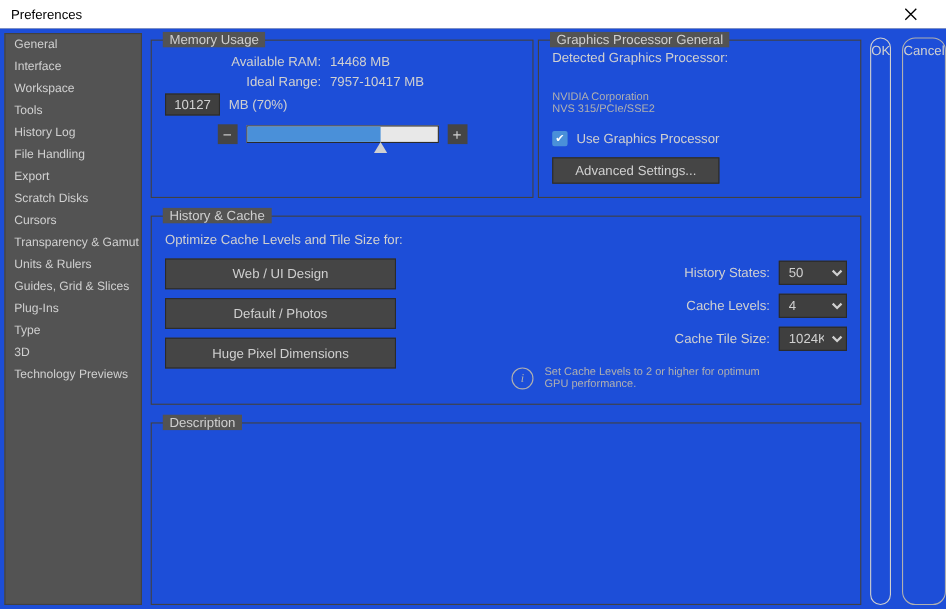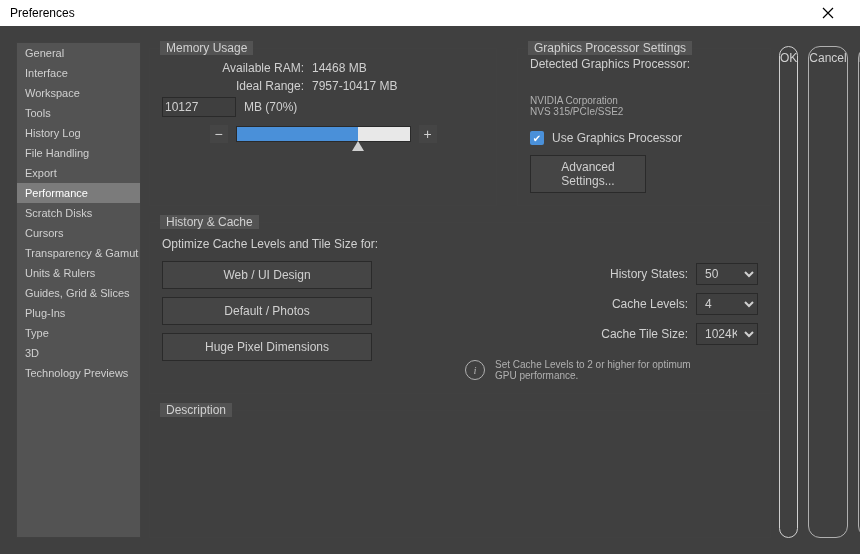--- a/index.html
+++ b/index.html
@@ -1,52 +1,52 @@
 <!DOCTYPE html>
 <html><head>
 <meta charset="utf-8">
 <style>
 * { margin: 0; padding: 0; box-sizing: border-box; font-family: Tahoma, Arial, sans-serif; }
 body { background: #535353; color: #d0d0d0; font-size: 11px; width: 860px; height: 554px; overflow: hidden; }
 
 .titlebar { background: #fff; color: #000; height: 26px; display: flex; align-items: center; justify-content: space-between; padding: 0 22px 0 10px; font-size: 12px; }
 .titlebar .close-btn { width: 20px; height: 20px; display: flex; align-items: center; justify-content: center; cursor: pointer; font-size: 14px; }
 
-.content { display: flex; height: calc(100% - 26px); background: #404040; padding: 16px; gap: 8px; }
+.content { display: flex; height: calc(100% - 26px); background: #1d4ed8; padding: 4px; gap: 8px; }
 
 .sidebar { width: 125px; border: 1px solid #414141; background: #535353; overflow-y: auto; }
 .sidebar-item { padding: 4px 8px; font-size: 11px; color: #d0d0d0; cursor: pointer; white-space: nowrap; }
 .sidebar-item.selected { background: #7b7b7b; color: #fff; }
 
 .main { flex: 1; display: flex; flex-direction: column; gap: 10px; }
-.row1 { display: flex; gap: 20px; }
+.row1 { display: flex; gap: 4px; }
 
 fieldset { border: 1px solid #414141; padding: 8px 12px 12px 12px; position: relative; margin-top: 6px; }
 fieldset legend { position: absolute; top: -8px; left: 10px; background: #535353; padding: 0 6px; font-size: 12px; color: #d0d0d0; }
 
 .memory { width: 348px; }
 .gpu { flex: 1; }
 
 .mem-line { display: flex; align-items: center; margin: 4px 0; font-size: 12px; }
 .mem-label { width: 150px; text-align: right; padding-right: 8px; }
-.mem-input { width: 74px; height: 20px; background: #3f3f3f; border: 1px solid #2a2a2a; color: #d0d0d0; font-size: 12px; padding: 2px; }
+.mem-input { width: 50px; height: 20px; background: #3f3f3f; border: 1px solid #2a2a2a; color: #d0d0d0; text-align: center; font-size: 12px; padding: 2px; }
 
 .slider-row { display: flex; align-items: center; gap: 8px; margin-top: 8px; justify-content: center; }
 .slider-btn { width: 18px; height: 18px; background: #454545; display: flex; align-items: center; justify-content: center; color: #d0d0d0; font-size: 14px; cursor: pointer; }
 .slider-track { width: 175px; height: 16px; background: #e8e8e8; position: relative; border: 1px solid #2a2a2a; }
 .slider-fill { height: 100%; background: #4a90d9; }
 .slider-thumb { position: absolute; bottom: -10px; width: 0; height: 0; border-left: 6px solid transparent; border-right: 6px solid transparent; border-bottom: 10px solid #d0d0d0; transform: translateX(-50%); }
 
 .gpu-line1 { font-size: 12px; margin-bottom: 24px; }
 .gpu-line2, .gpu-line3 { font-size: 10px; color: #b0b0b0; }
 .gpu-check { display: flex; align-items: center; gap: 8px; margin-top: 14px; font-size: 12px; }
 .checkbox { width: 14px; height: 14px; background: #4a90d9; border-radius: 2px; display: flex; align-items: center; justify-content: center; color: #fff; font-size: 10px; }
 
 .btn { background: #454545; border: 1px solid #2a2a2a; color: #d0d0d0; padding: 4px 14px; font-size: 12px; cursor: pointer; text-align: center; }
-.gpu .btn { margin-top: 10px; width: 116px; }
+.gpu .btn { margin-top: 10px; width: 152px; }
 
 .history { }
 .hist-label { font-size: 12px; margin: 6px 0 10px 0; }
 .hist-body { display: flex; gap: 30px; }
 .hist-buttons { display: flex; flex-direction: column; gap: 8px; }
 .hist-buttons .btn { width: 210px; padding: 6px; }
 .hist-fields { flex: 1; display: flex; flex-direction: column; gap: 8px; padding-top: 2px; }
 .hist-row { display: flex; align-items: center; justify-content: flex-end; gap: 8px; font-size: 12px; }
 .hist-row label { text-align: right; }
 .dropdown { background: #3f3f3f; border: 1px solid #2a2a2a; color: #d0d0d0; font-size: 12px; padding: 2px 4px; height: 22px; width: 62px; }
@@ -75,21 +75,20 @@
 <div class="content">
 
   <div class="sidebar">
     <div class="sidebar-item"><span>General</span></div>
     <div class="sidebar-item"><span>Interface</span></div>
     <div class="sidebar-item"><span>Workspace</span></div>
     <div class="sidebar-item"><span>Tools</span></div>
     <div class="sidebar-item"><span>History Log</span></div>
     <div class="sidebar-item"><span>File Handling</span></div>
     <div class="sidebar-item"><span>Export</span></div>
-    <div class="sidebar-item selected"><span>Performance</span></div>
     <div class="sidebar-item"><span>Scratch Disks</span></div>
     <div class="sidebar-item"><span>Cursors</span></div>
     <div class="sidebar-item"><span>Transparency &amp; Gamut</span></div>
     <div class="sidebar-item"><span>Units &amp; Rulers</span></div>
     <div class="sidebar-item"><span>Guides, Grid &amp; Slices</span></div>
     <div class="sidebar-item"><span>Plug-Ins</span></div>
     <div class="sidebar-item"><span>Type</span></div>
     <div class="sidebar-item"><span>3D</span></div>
     <div class="sidebar-item"><span>Technology Previews</span></div>
   </div>
@@ -115,21 +114,21 @@
           <div class="slider-btn">−</div>
           <div class="slider-track">
             <div class="slider-fill" style="width:70%"></div>
             <div class="slider-thumb" style="left:70%"></div>
           </div>
           <div class="slider-btn">+</div>
         </div>
       </fieldset>
 
       <fieldset class="gpu">
-        <legend>Graphics Processor Settings</legend>
+        <legend>Graphics Processor General</legend>
         <div class="gpu-line1">Detected Graphics Processor:</div>
         <div class="gpu-line2">NVIDIA Corporation</div>
         <div class="gpu-line3">NVS 315/PCIe/SSE2</div>
         <div class="gpu-check">
           <span class="checkbox">✔</span>
           <span>Use Graphics Processor</span>
         </div>
         <div class="btn">Advanced Settings...</div>
       </fieldset>
     </div>

